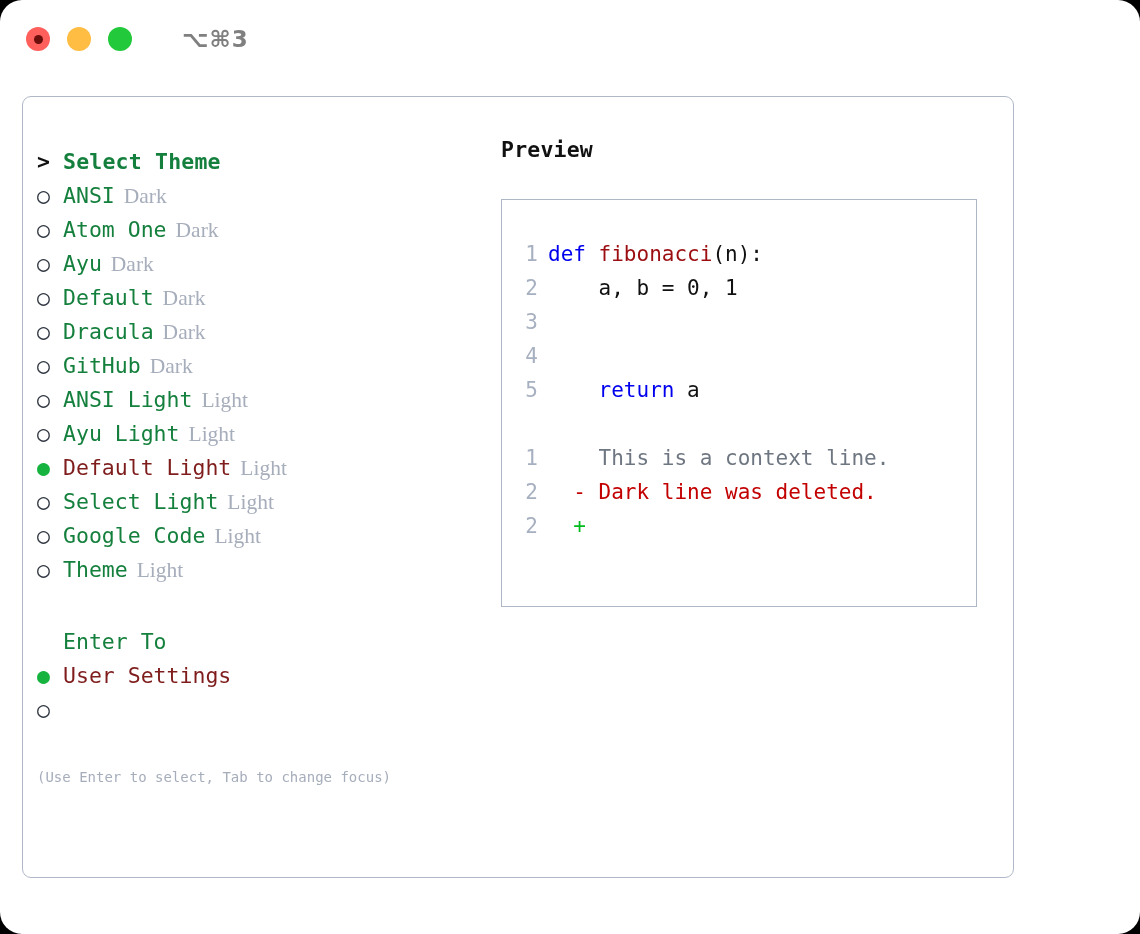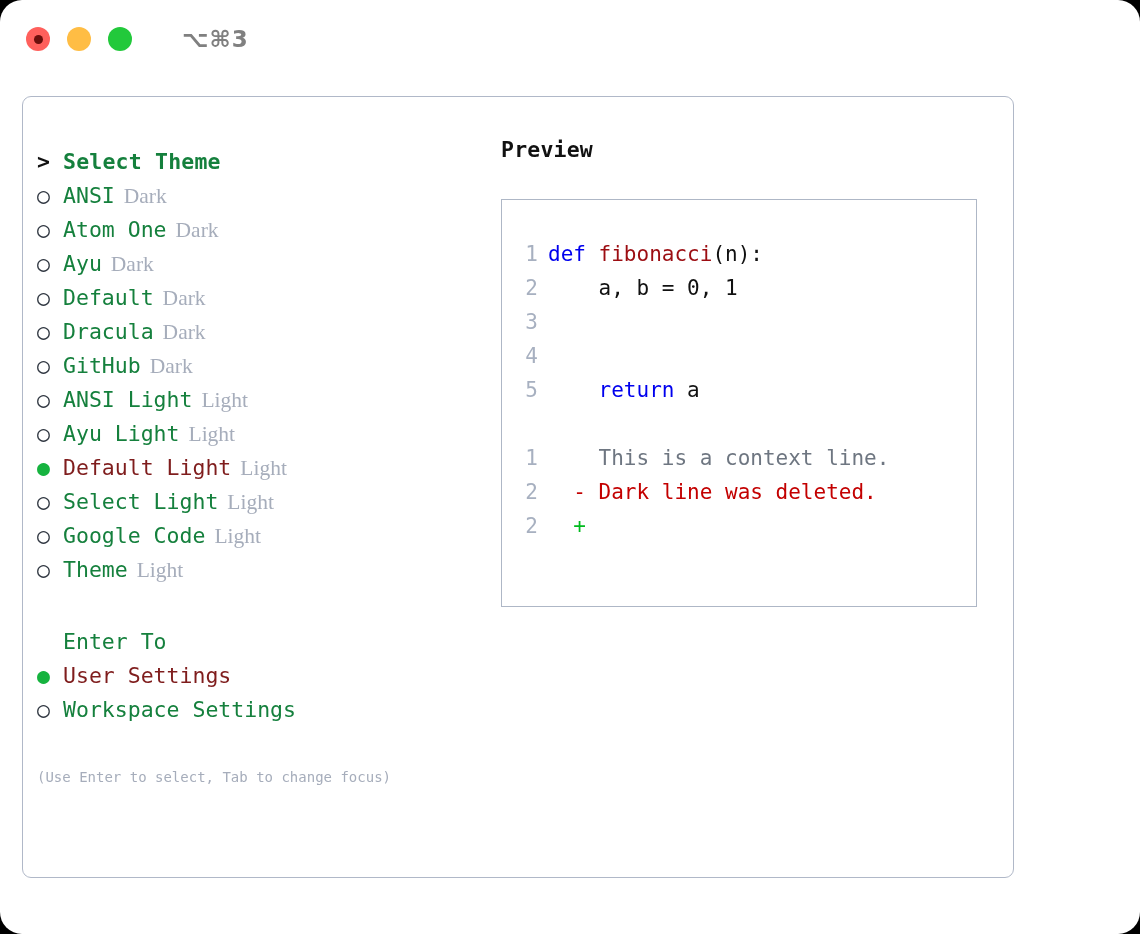--- a/index.html
+++ b/index.html
@@ -227,21 +227,21 @@
 
       <div class="section-gap"></div>
 
       <div class="list-row">
         <span class="bullet"></span>
         <span class="row-label">Enter To</span>
       </div>
 
       <div id="apply-list">
           <div class="list-row row-selected"><span class="bullet">●</span><span class="row-label">User Settings</span></div>
-          <div class="list-row"><span class="bullet">○</span><span class="row-label">Workspace Settings</span></div>
+          <div class="list-row"><span class="bullet">○</span></div>
         </div>
 
     </div>
 
     <div id="hint">(Use Enter to select, Tab to change focus)</div>
 
     <div id="preview-column">
       <div id="preview-title">Preview</div>
 
       <div id="preview-box">

